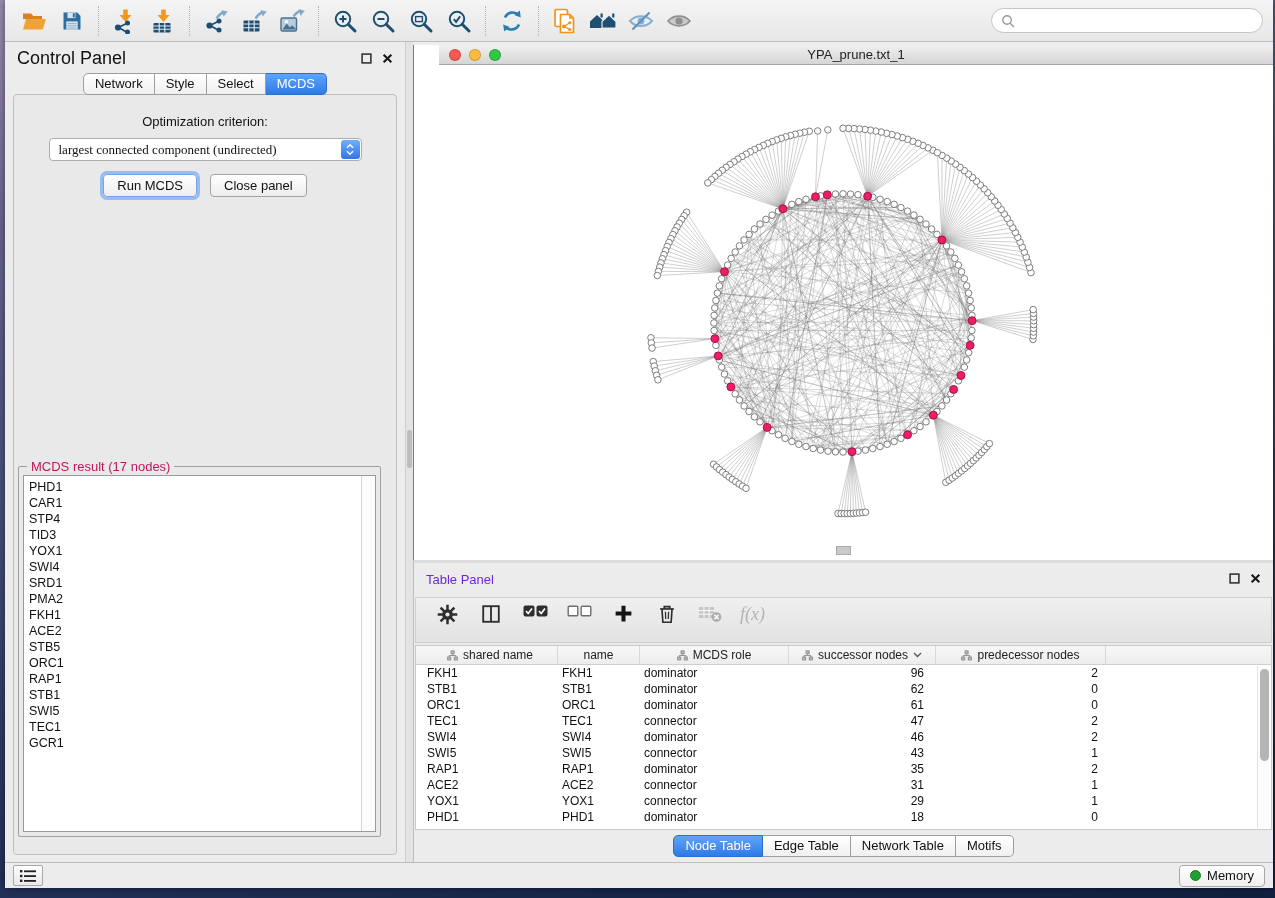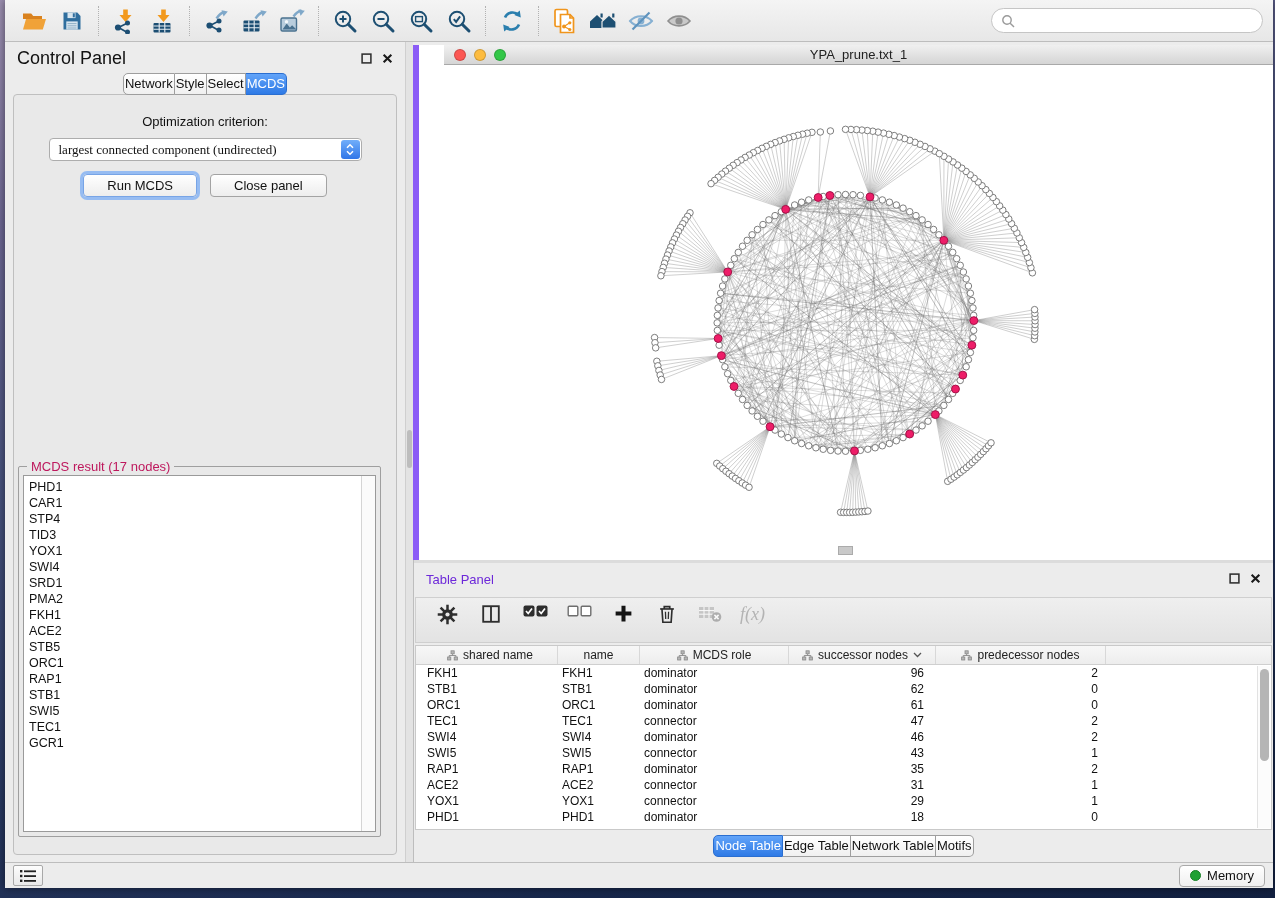--- a/index.html
+++ b/index.html
@@ -23,45 +23,45 @@
   .main { flex:1; display:flex; min-height:0; }
   .control-panel { width:400px; flex:0 0 400px; position:relative; background:#ececec; }
   .v-divider { width:8px; flex:0 0 8px; background:#e3e3e3; border-left:1px solid #cfcfcf; position:relative; }
   .split-handle { position:absolute; left:1px; top:388px; width:5px; height:38px; background:#bdbdbd; border-radius:3px; }
   .right-stack { flex:1; display:flex; flex-direction:column; min-width:0; padding-top:3px; background:#ececec; }
 
   
   .cp-header { height:26px; margin-top:3px; display:flex; align-items:center; padding:0 12px; font-size:18px; color:#111; }
   .win-btns { margin-left:auto; display:flex; gap:10px; align-items:center; }
   .cp-tabs { position:absolute; top:31px; left:0; right:0; display:flex; justify-content:center; z-index:3; }
-  .seg-tab { height:22px; line-height:20px; padding:0 1px; font-size:13px; background:linear-gradient(#ffffff,#f0f0f0);
+  .seg-tab { height:22px; line-height:20px; padding:0 11px; font-size:13px; background:linear-gradient(#ffffff,#f0f0f0);
     border:1px solid #9e9e9e; border-left-width:0; color:#111; cursor:default; }
   .seg-tab:first-child { border-left-width:1px; border-radius:5px 0 0 5px; }
   .seg-tab:last-child { border-radius:0 5px 5px 0;text-align:right; }
   .seg-tab.selected { background:linear-gradient(#62a4f9,#2e7ae6); color:#fff; border-color:#2a6ed0; }
   .cp-content { position:absolute; left:8px; right:8px; top:52px; bottom:7px;
     background:#e9e9e9; border:1px solid #bfbfbf; border-radius:4px; }
   .opt-label { text-align:center; margin-top:19px; font-size:13px; color:#111; }
   .selectbox { width:313px; height:23px; margin:9px auto 0; background:#fff; border:1px solid #adadad;
     border-radius:4px; position:relative; display:flex; align-items:center; font-size:13px; padding:0 24px 0 9px; color:#111;font-family:Liberation Serif, serif; }
   .selectbox .stepper { position:absolute; right:1px; top:1px; width:19px; height:19px; border-radius:3px;
     background:linear-gradient(#71aefa,#3076e8); display:flex; align-items:center; justify-content:center; }
   .btn-row { display:flex; justify-content:center; gap:13px; margin-top:13px; }
-  .btn { height:23px; padding:0 23px; font-size:13px; color:#111; background:linear-gradient(#ffffff,#ededed);
+  .btn { height:23px; padding:0 13px; font-size:13px; color:#111; background:linear-gradient(#ffffff,#ededed);
     border:1px solid #a3a3a3; border-radius:4px; font-family:"Liberation Sans",sans-serif; }
   .btn.focused { box-shadow:0 0 0 3px rgba(106,164,248,.65); border-color:#77a4e6; }
   .groupbox { position:absolute; left:4px; right:15px; top:371px; bottom:17px; border:1px solid #9f9f9f; border-radius:2px; }
   .groupbox .legend { position:absolute; top:-8px; left:8px; background:#e9e9e9; padding:0 4px; font-size:13px; color:#be185d; }
   .mcds-list { position:absolute; left:4px; right:4px; top:8px; bottom:4px; background:#fff; border:1px solid #9a9a9a; display:flex; }
   .mcds-items { flex:1; padding:3px 0 0 5px; overflow:hidden; }
   .mcds-item { font-size:12.5px; line-height:16px; color:#111; }
   .mcds-scroll { width:14px; border-left:1px solid #d5d5d5; background:#fbfbfb; }
 
   
-  .network-window { height:515px; flex:0 0 515px; position:relative; border-left:6px solid #8b5cf6; background:#fff;padding-left:25px; }
+  .network-window { height:515px; flex:0 0 515px; position:relative; border-left:1px solid #8b5cf6; background:#fff;padding-left:25px; }
   .net-titlebar { height:20px; background:linear-gradient(#f0f0f0,#d5d5d5); border-bottom:1px solid #a9a9a9; position:relative; }
   .lights { position:absolute; left:10px; top:4px; display:flex; gap:8px; }
   .light { width:12px; height:12px; border-radius:50%; border:1px solid rgba(0,0,0,.18); }
   .net-title { text-align:center; font-size:13px; line-height:19px; color:#222; }
   .net-canvas { position:absolute; left:0; top:20px; width:100%; height:495px; background:#fff; }
   .net-canvas svg { position:absolute; inset:0; }
   .h-thumb { position:absolute; bottom:5px; left:50%; margin-left:-8px; width:15px; height:9px; background:#c9c9c9; border:1px solid #ababab; }
 
   .hsplit { height:3px; flex:0 0 3px; background:#dcdcdc; border-left:1px solid #bdbdbd; }
 

